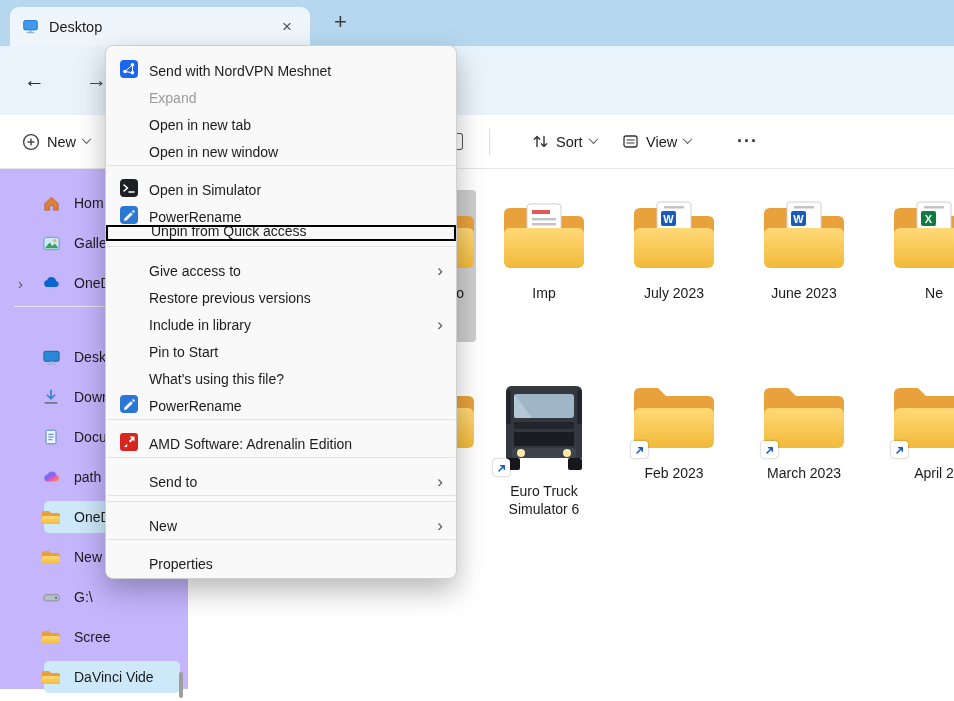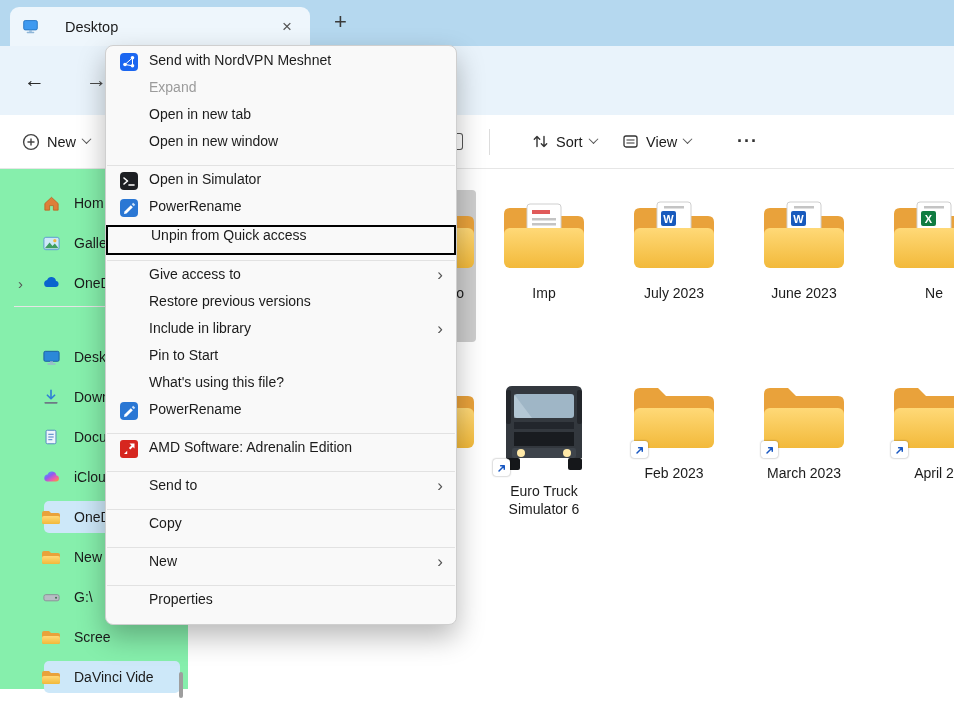--- a/index.html
+++ b/index.html
@@ -3,21 +3,21 @@
 <meta charset="utf-8">
 <style>
   *{box-sizing:border-box}
   html,body{margin:0;padding:0}
   body{width:954px;height:701px;position:relative;overflow:hidden;background:#fff;
        font-family:"Liberation Sans",sans-serif;color:#1b1b1b;-webkit-font-smoothing:antialiased}
 
   
   .titlebar{position:absolute;top:0;left:0;right:0;height:46px;background:#b5d8ef}
   .tab{position:absolute;left:10px;top:7px;width:300px;height:39px;background:#eef6fc;
-       border-radius:9px 9px 0 0;display:flex;align-items:center;padding:8px 12px;gap:26px}
+       border-radius:9px 9px 0 0;display:flex;align-items:center;padding:8px 12px;gap:10px}
   .tab-title{flex:1;font-size:14.5px}
   .tab-close{font-size:17px;color:#555;line-height:1;padding:2px 6px;border-radius:4px}
   .newtab{position:absolute;left:328px;top:11px;font-size:22px;color:#3a3a3a;line-height:22px;padding:0 6px}
 
   
   .navbar{position:absolute;top:46px;left:0;right:0;height:69px;background:#e9f3fb}
   .nav-arrow{position:absolute;top:20px;font-size:21px;line-height:28px;color:#2b2b2b;padding:0 6px}
   .nav-back{left:18px}
   .nav-fwd{left:80px;color:#4a4a4a}
 
@@ -28,21 +28,21 @@
         transform:rotate(45deg) translate(-1px,-1px);margin-top:-2px}
   .tb-new{left:22px}
   .tb-frag{left:456px}
   .frag{width:7px;height:17px;border:1.6px solid #555;border-left:none;border-radius:0 3px 3px 0}
   .tb-div{position:absolute;left:489px;top:14px;width:1px;height:26px;background:#dcdcdc}
   .tb-sort{left:532px}
   .tb-view{left:622px}
   .tb-more{left:737px;font-weight:bold;font-size:18px;letter-spacing:1px;color:#333}
 
   
-  .sidebar{position:absolute;top:169px;left:0;width:188px;bottom:12px;background:#86efac;padding-top:17px;z-index:2}
+  .sidebar{position:absolute;top:169px;left:0;width:188px;bottom:12px;background:#c4b5fd;padding-top:17px;z-index:2}
   .sitem{position:relative;height:34px;margin-bottom:6px;display:flex;align-items:center;
          padding-left:18px;font-size:14px;white-space:nowrap}
   .sitem .sv{width:22px;font-size:15px;color:#555;flex:none}
   .sitem .sic{width:22px;height:20px;margin-right:12px;display:flex;align-items:center;justify-content:center;flex:none}
   .sitem.sel::before{content:"";position:absolute;left:44px;right:8px;top:1px;bottom:1px;
                      background:#cde8f9;border-radius:5px;z-index:0}
   .sitem>*{position:relative;z-index:1}
   .ssep{height:1px;background:#e5e5e5;margin:6px 14px 33px}
   .sscroll{position:absolute;left:179px;top:503px;width:4px;height:26px;background:#9e9e9e;border-radius:2px}
 
@@ -58,25 +58,25 @@
   .cell.partial .icobox{margin-left:40px}
   .cell.partial .lbl{align-self:flex-end;padding-right:12px}
   .lbl{margin-top:6px;font-size:14px;text-align:center;line-height:1.3;max-width:122px}
   .badge{position:absolute;left:5px;bottom:0;width:17px;height:17px;background:#fff;border-radius:3px;
          box-shadow:0 0 2px rgba(0,0,0,.45);display:flex;align-items:center;justify-content:center}
   .badge svg{width:12px;height:12px}
 
   
   .cmenu{position:absolute;left:105px;top:45px;width:352px;background:#f9f9f9;border:1px solid #cfcfcf;
          border-radius:8px;box-shadow:0 12px 28px rgba(0,0,0,.28);padding:6px 0;z-index:50}
-  .mi{position:relative;height:27px;display:flex;align-items:flex-start;padding:0 14px 0 13px;font-size:14px}
+  .mi{position:relative;height:27px;display:flex;align-items:flex-end;padding:0 14px 0 13px;font-size:14px}
   .mico{width:20px;height:20px;margin-right:10px;display:flex;align-items:center;justify-content:center;flex:none}
   .msub{position:absolute;right:13px;font-size:17px;color:#555;line-height:1}
   .mi.dis{color:#9b9b9b}
-  .mi.annot{height:30px;border:2.5px solid #000}
+  .mi.annot{height:16px;border:2.5px solid #000}
   .msep{height:1px;background:#e2e2e2;margin:5px 1px}
 </style>
 </head>
 <body>
 
 <svg width="0" height="0" style="position:absolute" aria-hidden="true">
   <defs>
     <linearGradient id="goldg" x1="0" y1="0" x2="0" y2="1">
       <stop offset="0" stop-color="#ffd977"></stop>
         <stop offset="1" stop-color="#f2b93a"></stop>
@@ -255,21 +255,21 @@
     <span>Docu</span>
   </div>
 
   <div class="sitem">
     <span class="sv"></span>
     <span class="sic">
       <svg width="20" height="20" viewBox="0 0 20 20">
           <path d="M6 14.5 h9 a3 3 0 0 0 .4-5.97 a4.6 4.6 0 0 0-8.9-1.1 A3.6 3.6 0 0 0 6 14.5 Z" fill="url(#icloudg)"></path>
         </svg>
     </span>
-    <span>iClou</span>
+    <span>path</span>
   </div>
 
   <div class="sitem sel">
     <span class="sv"></span>
     <span class="sic">
         <svg width="20" height="16">
           <use href="#sym-minifolder"></use>
         </svg>
       </span>
     <span>OneD</span>
@@ -552,24 +552,20 @@
   <div class="msep"></div>
 
   <div class="mi">
     <span class="mico"></span>
     <span>Send to</span>
     <span class="msub">›</span>
   </div>
 
   <div class="msep"></div>
 
-  <div class="mi">
-    <span class="mico"></span>
-    <span>Copy</span>
-  </div>
 
   <div class="msep"></div>
 
   <div class="mi">
     <span class="mico"></span>
     <span>New</span>
     <span class="msub">›</span>
   </div>
 
   <div class="msep"></div>

